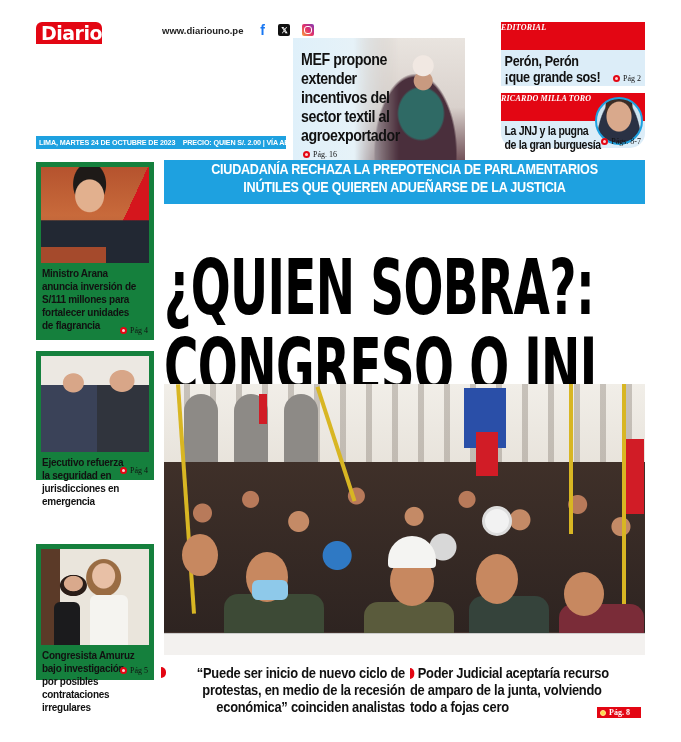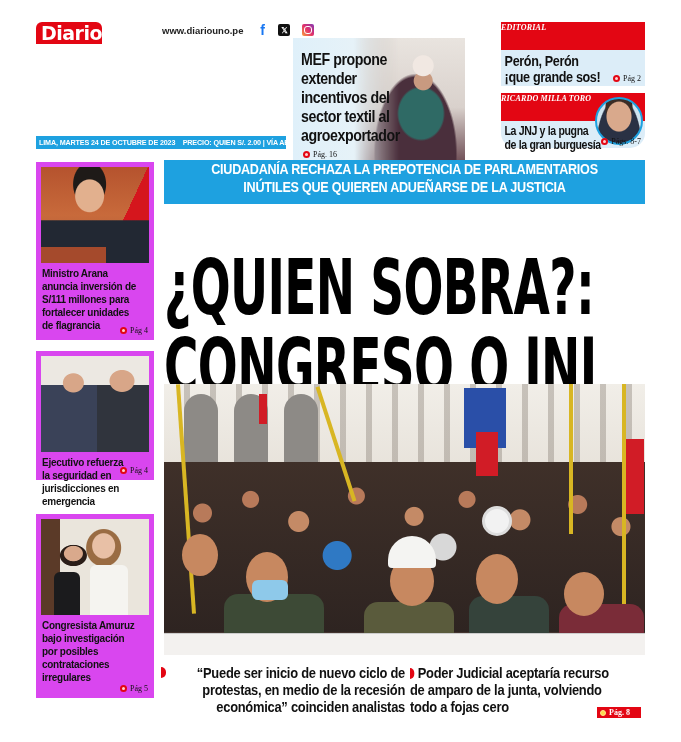--- a/index.html
+++ b/index.html
@@ -68,24 +68,24 @@
   .op1 .page-ref { position: absolute; right: 4px; bottom: 3px; }
   .op2 .page-ref { position: absolute; right: 4px; bottom: 2px; }
   .avatar { position: absolute; right: 2px; top: 4px; width: 48px; height: 48px; border-radius: 50%; border: 2px solid #1ea1e0; overflow: hidden;
     background:
       radial-gradient(ellipse at 50% 40%, #d9a98c 0 12px, transparent 13px),
       radial-gradient(ellipse at 50% 20%, #3b2d26 0 13px, transparent 14px),
       radial-gradient(ellipse at 50% 110%, #2a3144 0 22px, transparent 23px),
       #cfe3ee; }
 
   
-  .side { left: 36px; width: 118px; background: #d946ef; }
+  .side { left: 36px; width: 118px; background: #15803d; }
   .side1 { top: 162px; height: 178px; }
   .side2 { top: 351px; height: 129px; }
-  .side3 { top: 514px; height: 184px; }
+  .side3 { top: 544px; height: 136px; }
   .side-photo { position: absolute; left: 5px; top: 5px; width: 108px; height: 96px; }
   .side1 .side-photo {
     background:
       radial-gradient(ellipse at 45% 30%, #e2b08e 0 14px, transparent 15px),
       radial-gradient(ellipse at 45% 18%, #1e1a18 0 16px, transparent 17px),
       linear-gradient(180deg, transparent 55%, #222833 56%, #222833 100%),
       linear-gradient(115deg, transparent 70%, #d5161d 70%, #d5161d 90%, #fff 90%),
       linear-gradient(180deg, #b5532e 0%, #c86a3b 50%, #a55a3a 100%);
   }
   .side1 .podium { position: absolute; left: 5px; top: 85px; width: 65px; height: 16px; background: #a54a2c; }

